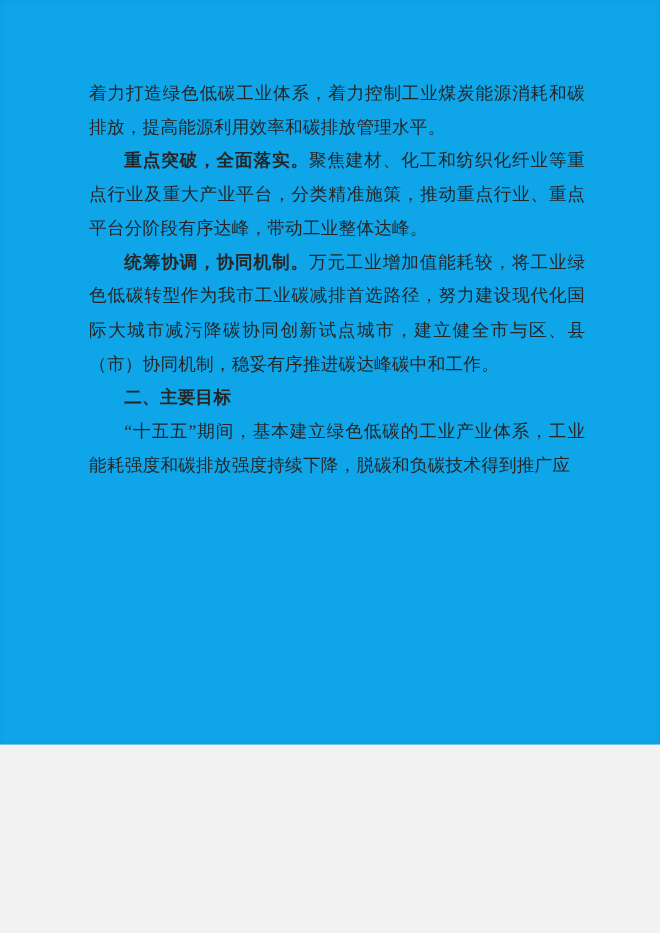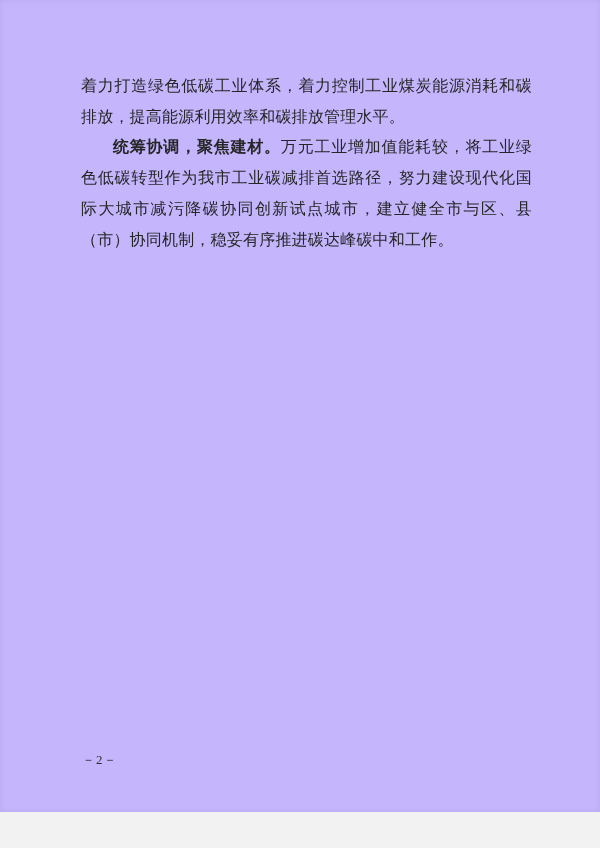--- a/index.html
+++ b/index.html
@@ -3,23 +3,23 @@
 <meta charset="utf-8">
 <style>
   html, body {
     margin: 0;
     padding: 0;
     background: #f2f2f2;
   }
   .page {
     position: relative;
     width: 600px;
-    height: 812px;
+    height: 677px;
     margin: 0 auto;
-    background: #c4b5fd;
+    background: #0ea5e9;
     overflow: hidden;
     box-shadow: inset 0 0 6px rgba(0,0,0,0.06);
     font-family: "Liberation Serif", "DejaVu Serif", serif;
   }
   .doc {
     position: absolute;
     left: 81px;
     top: 71px;
     width: 451px;
     color: #262626;
@@ -47,18 +47,21 @@
     letter-spacing: 1px;
     font-family: "Liberation Serif", "DejaVu Serif", serif;
   }
 </style>
 </head>
 <body>
 
 <main class="page">
   <section class="doc" id="doc-body">
       <p class="para"><span>着力打造绿色低碳工业体系，着力控制工业煤炭能源消耗和碳排放，提高能源利用效率和碳排放管理水平。</span></p>
-      <p class="para indent"><b class="lead">统筹协调，聚焦建材。</b><span>万元工业增加值能耗较，将工业绿色低碳转型作为我市工业碳减排首选路径，努力建设现代化国际大城市减污降碳协同创新试点城市，建立健全市与区、县（市）协同机制，稳妥有序推进碳达峰碳中和工作。</span></p>
+      <p class="para indent"><b class="lead">重点突破，全面落实。</b><span>聚焦建材、化工和纺织化纤业等重点行业及重大产业平台，分类精准施策，推动重点行业、重点平台分阶段有序达峰，带动工业整体达峰。</span></p>
+      <p class="para indent"><b class="lead">统筹协调，协同机制。</b><span>万元工业增加值能耗较，将工业绿色低碳转型作为我市工业碳减排首选路径，努力建设现代化国际大城市减污降碳协同创新试点城市，建立健全市与区、县（市）协同机制，稳妥有序推进碳达峰碳中和工作。</span></p>
+      <p class="heading"><span>二、主要目标</span></p>
+      <p class="para indent"><span>“十五五”期间，基本建立绿色低碳的工业产业体系，工业能耗强度和碳排放强度持续下降，脱碳和负碳技术得到推广应</span></p>
     </section>
   <footer class="footer">
     <span>－2－</span>
   </footer>
 </main>
 
 </body></html>

